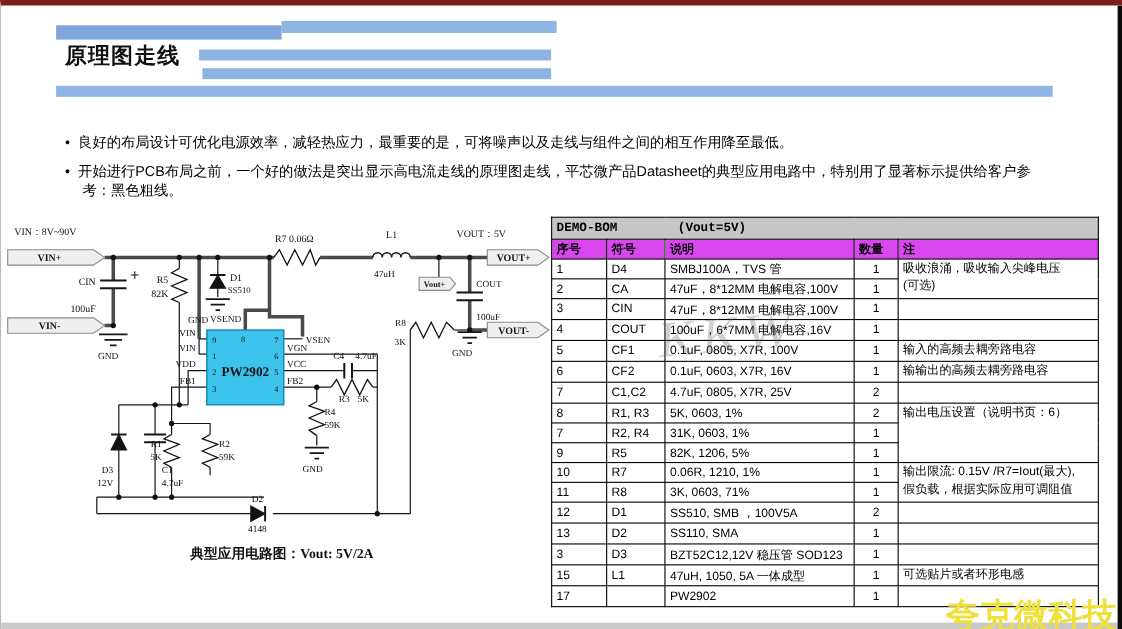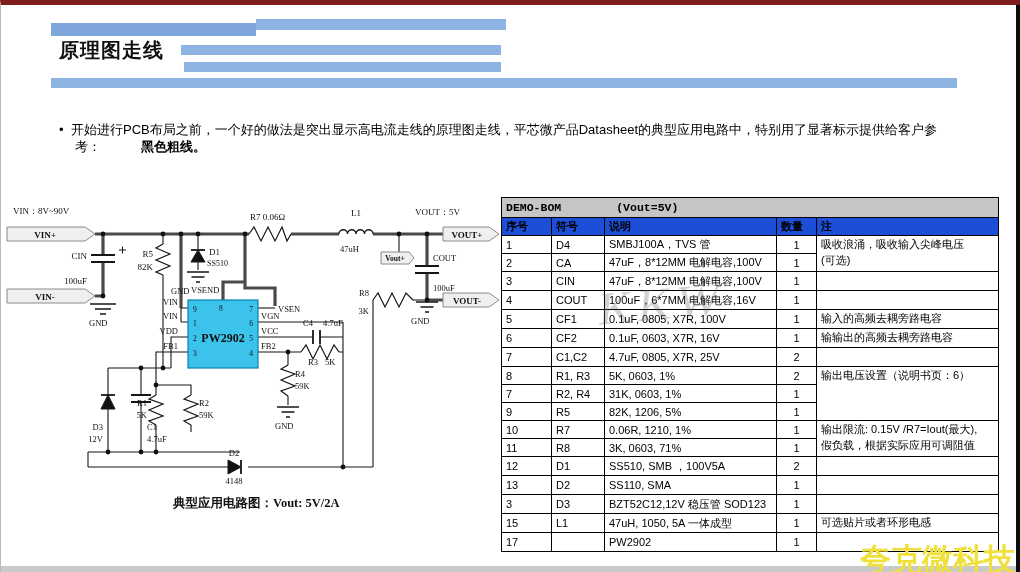--- a/index.html
+++ b/index.html
@@ -10,37 +10,37 @@
   .bar-a{left:50px;top:18px;width:205px;height:13px;background:#7ea6da;}
   .bar-b{left:255px;top:14px;width:250px;height:11px;}
   .bar-c{left:180px;top:40px;width:320px;height:10px;}
   .bar-d{left:183px;top:57px;width:317px;height:10px;}
   .bar-e{left:50px;top:73px;width:906px;height:10px;}
   .page-title{position:absolute;left:58px;top:32px;font-size:20px;font-weight:bold;color:#101010;letter-spacing:1px;}
   
   .bullets{position:absolute;left:58px;top:116px;width:886px;font-size:13px;color:#000;line-height:1.32;}
   .bullets p{margin:0 0 9px 0;text-indent:-16px;padding-left:16px;}
   .bullets .bul{display:inline-block;width:12px;text-indent:0;}
-  .bullets b{font-weight:bold;margin-left:40px;}
+  .bullets b{font-weight:normal;}
   
   .schematic{position:absolute;left:2px;top:195px;}
   .schematic text{font-family:"Liberation Serif",serif;fill:#111;}
   .t9{font-size:9px;} .t85{font-size:8.5px;} .t8{font-size:8px;}
   .flag{fill:#efefef;stroke:#8a8a8a;stroke-width:1;}
   .flagtext{font-size:9px;font-weight:bold;}
   .pin{font-size:7.5px;fill:#0d2b66;}
   .chipname{font-size:12px;font-weight:bold;fill:#123c8c;}
   .caption{font-size:12.5px;font-weight:bold;font-family:"Liberation Sans",sans-serif;}
   
   .bom{position:absolute;left:500px;top:192px;width:497px;border-collapse:collapse;table-layout:fixed;
        font-size:11px;color:#000;}
   .bom th,.bom td{border:1px solid #000;padding:0 4px;height:17px;overflow:hidden;white-space:nowrap;
        font-weight:normal;text-align:left;vertical-align:middle;}
   .bom thead tr.t-title th{background:#c6c6c6;font-weight:bold;font-size:11.5px;height:19px;font-family:Liberation Mono, monospace;}
-  .bom thead tr.t-cols th{background:#1d4ed8;font-weight:bold;}
+  .bom thead tr.t-cols th{background:#d946ef;font-weight:bold;}
   .bom .sub{margin-left:55px;}
   .bom .c-qty{text-align:center;}
   .bom .c-note{vertical-align:top;padding-top:1px;line-height:1.45;}
   
   .wm-kkw{position:absolute;left:598px;top:272px;font-size:46px;letter-spacing:6px;
           color:rgba(90,90,90,0.28);transform:rotate(-5deg) skewX(-10deg);
           font-family:"Liberation Serif",serif;z-index:4;pointer-events:none;}
   .wm-brand{position:absolute;right:6px;bottom:-4px;font-size:31px;font-weight:bold;color:#f0e03c;
           z-index:6;white-space:nowrap;}
   .strip-bottom{position:absolute;left:0;bottom:4px;width:1015px;height:7px;background:#c9c9c9;}
@@ -53,20 +53,21 @@
 <div class="page">
 
   <div class="bar bar-a"></div>
   <div class="bar bar-b"></div>
   <div class="bar bar-c"></div>
   <div class="bar bar-d"></div>
   <div class="bar bar-e"></div>
   <div class="page-title">原理图走线</div>
 
   <div class="bullets">
+    <p><span class="bul">•</span><span>良好的布局设计可优化电源效率，减轻热应力，最重要的是，可将噪声以及走线与组件之间的相互作用降至最低。</span></p>
     <p><span class="bul">•</span><span>开始进行PCB布局之前，一个好的做法是突出显示高电流走线的原理图走线，平芯微产品Datasheet的典型应用电路中，特别用了显著标示提供给客户参考：</span><b>黑色粗线。</b></p>
   </div>
 
   <svg class="schematic" width="500" height="340" viewBox="0 0 500 340">
 
     <g stroke="#4a4a4a" stroke-width="3.2" fill="none">
       <path d="M92 34 H246 M288 34 H336 M370 34 H446"></path>
       <path d="M178 34 V108"></path>
       <path d="M100 34 V55 M100 62 V96 M92 96 H100"></path>
       <path d="M242 34 V88 H272 V106"></path>

